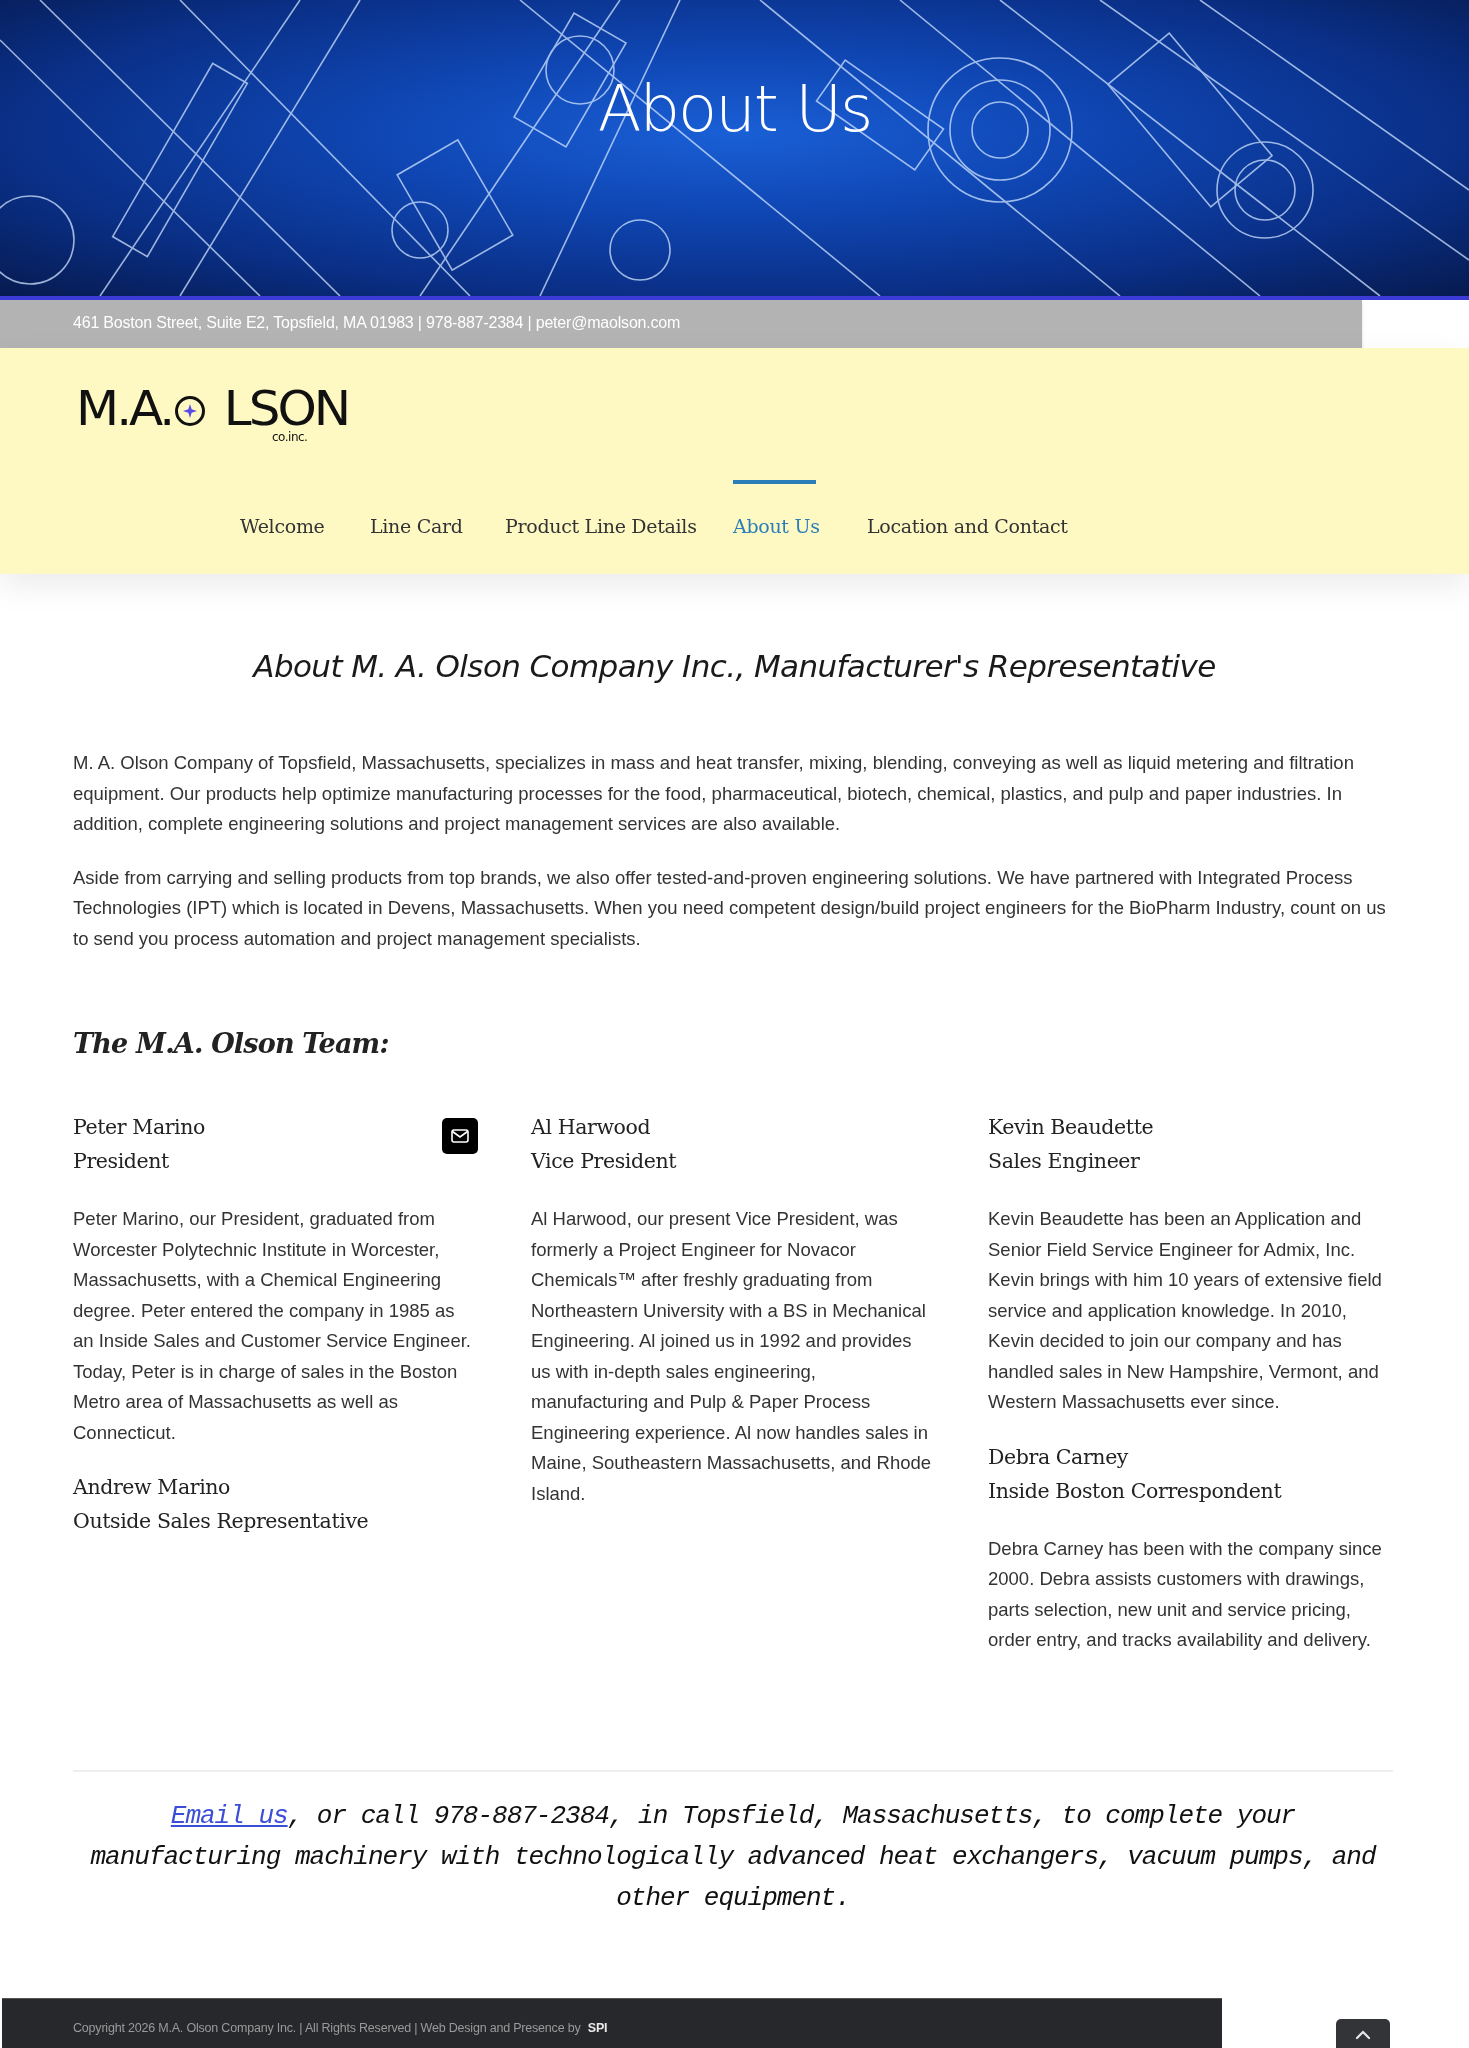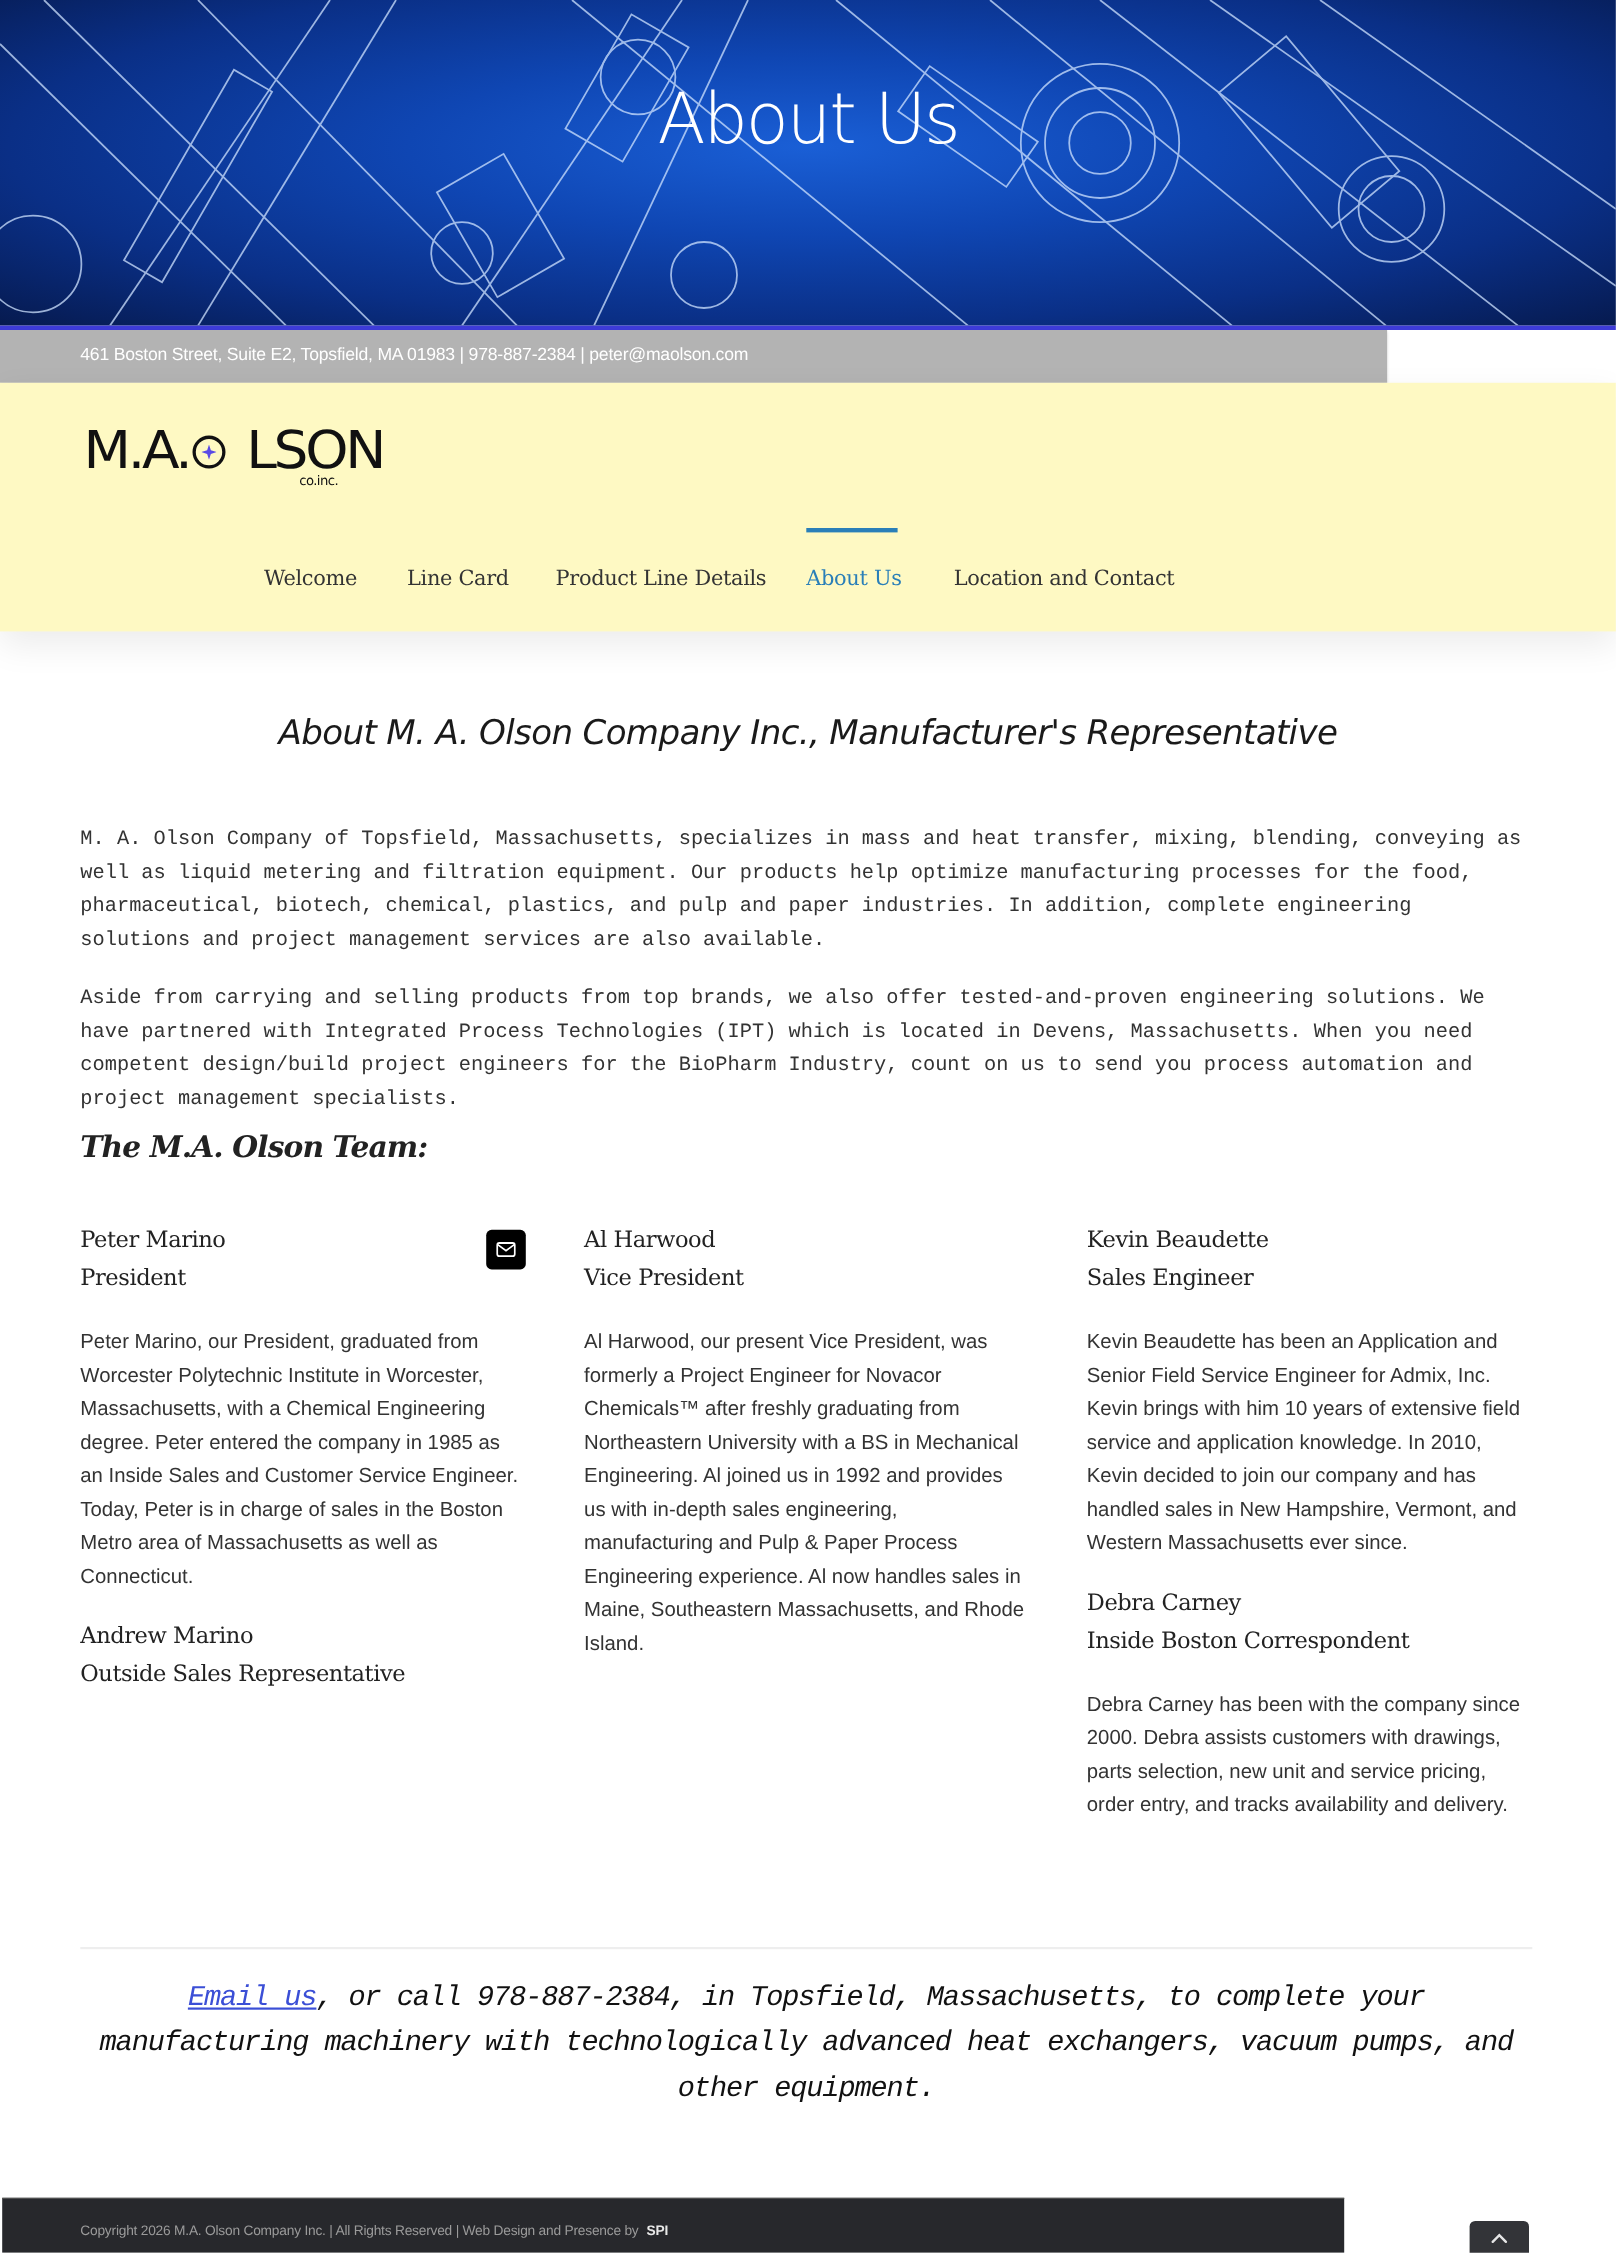--- a/index.html
+++ b/index.html
@@ -16,21 +16,21 @@
   .hero svg.blueprint { position: absolute; left: 0; top: 0; width: 1469px; height: 296px; opacity: 0.75; }
   .hero-title {
     position: absolute; left: 0; right: 0; top: 72px; text-align: center;
     font-family: "DejaVu Sans", sans-serif; font-weight: 300; font-size: 64px; color: #ffffff;
     letter-spacing: -2px;
   }
   .hero-bottom { position: absolute; left: 0; top: 296px; width: 1469px; height: 4px; background: #3d3bd8; }
 
   
   .topbar {
-    position: absolute; left: 0; top: 300px; width: 1261px; height: 48px;
+    position: absolute; left: 0; top: 300px; width: 1362px; height: 48px;
     background: #b3b3b3; box-shadow: 0 2px 3px rgba(0,0,0,0.15);
   }
   .topbar-text {
     position: absolute; left: 73px; top: 14px; font-family: "Liberation Sans", sans-serif;
     font-size: 16px; color: #ffffff; letter-spacing: -0.2px;
   }
 
   
   .header {
     position: absolute; left: 0; top: 348px; width: 1469px; height: 226px; background: #fef9c3;
@@ -48,21 +48,21 @@
   .nav-item {
     position: absolute; top: 167px; font-family: "DejaVu Serif", serif; font-size: 19px; color: #333;
     cursor: pointer; letter-spacing: -0.3px; white-space: nowrap;
   }
   .nav-item.active { color: #2a7fb8; }
   .nav-indicator { position: absolute; top: 132px; height: 4px; background: #2a7fb8; }
   .page-heading {
     position: absolute; left: 0; right: 0; top: 648px; text-align: center;
     font-family: "DejaVu Sans", sans-serif; font-size: 31px; font-weight: 400; color: #1a1a1a; letter-spacing: -0.6px; font-style: italic;
   }
-  .intro { position: absolute; left: 73px; top: 748px; width: 1320px; font-family: Liberation Mono, monospace;
+  .intro { position: absolute; left: 73px; top: 748px; width: 1320px; font-family: Liberation Sans, sans-serif;
     font-size: 18.5px; line-height: 30.5px; color: #333; }
   .intro p { margin-bottom: 23px; }
 
   .team-heading { position: absolute; left: 73px; top: 1028px; font-family: "DejaVu Serif", serif; font-style: italic;
     font-size: 27px; color: #222; letter-spacing: -0.8px; }
 
   .col { position: absolute; top: 1110px; width: 405px; }
   .member { margin-bottom: 22px; }
   .member-name, .member-title { font-family: "DejaVu Serif", serif; font-size: 20.5px; color: #222; line-height: 34px; letter-spacing: -0.4px; }
   .member-bio { margin-top: 26px; font-family: "Liberation Sans", sans-serif; font-size: 18.5px; line-height: 30.5px; color: #333; }

